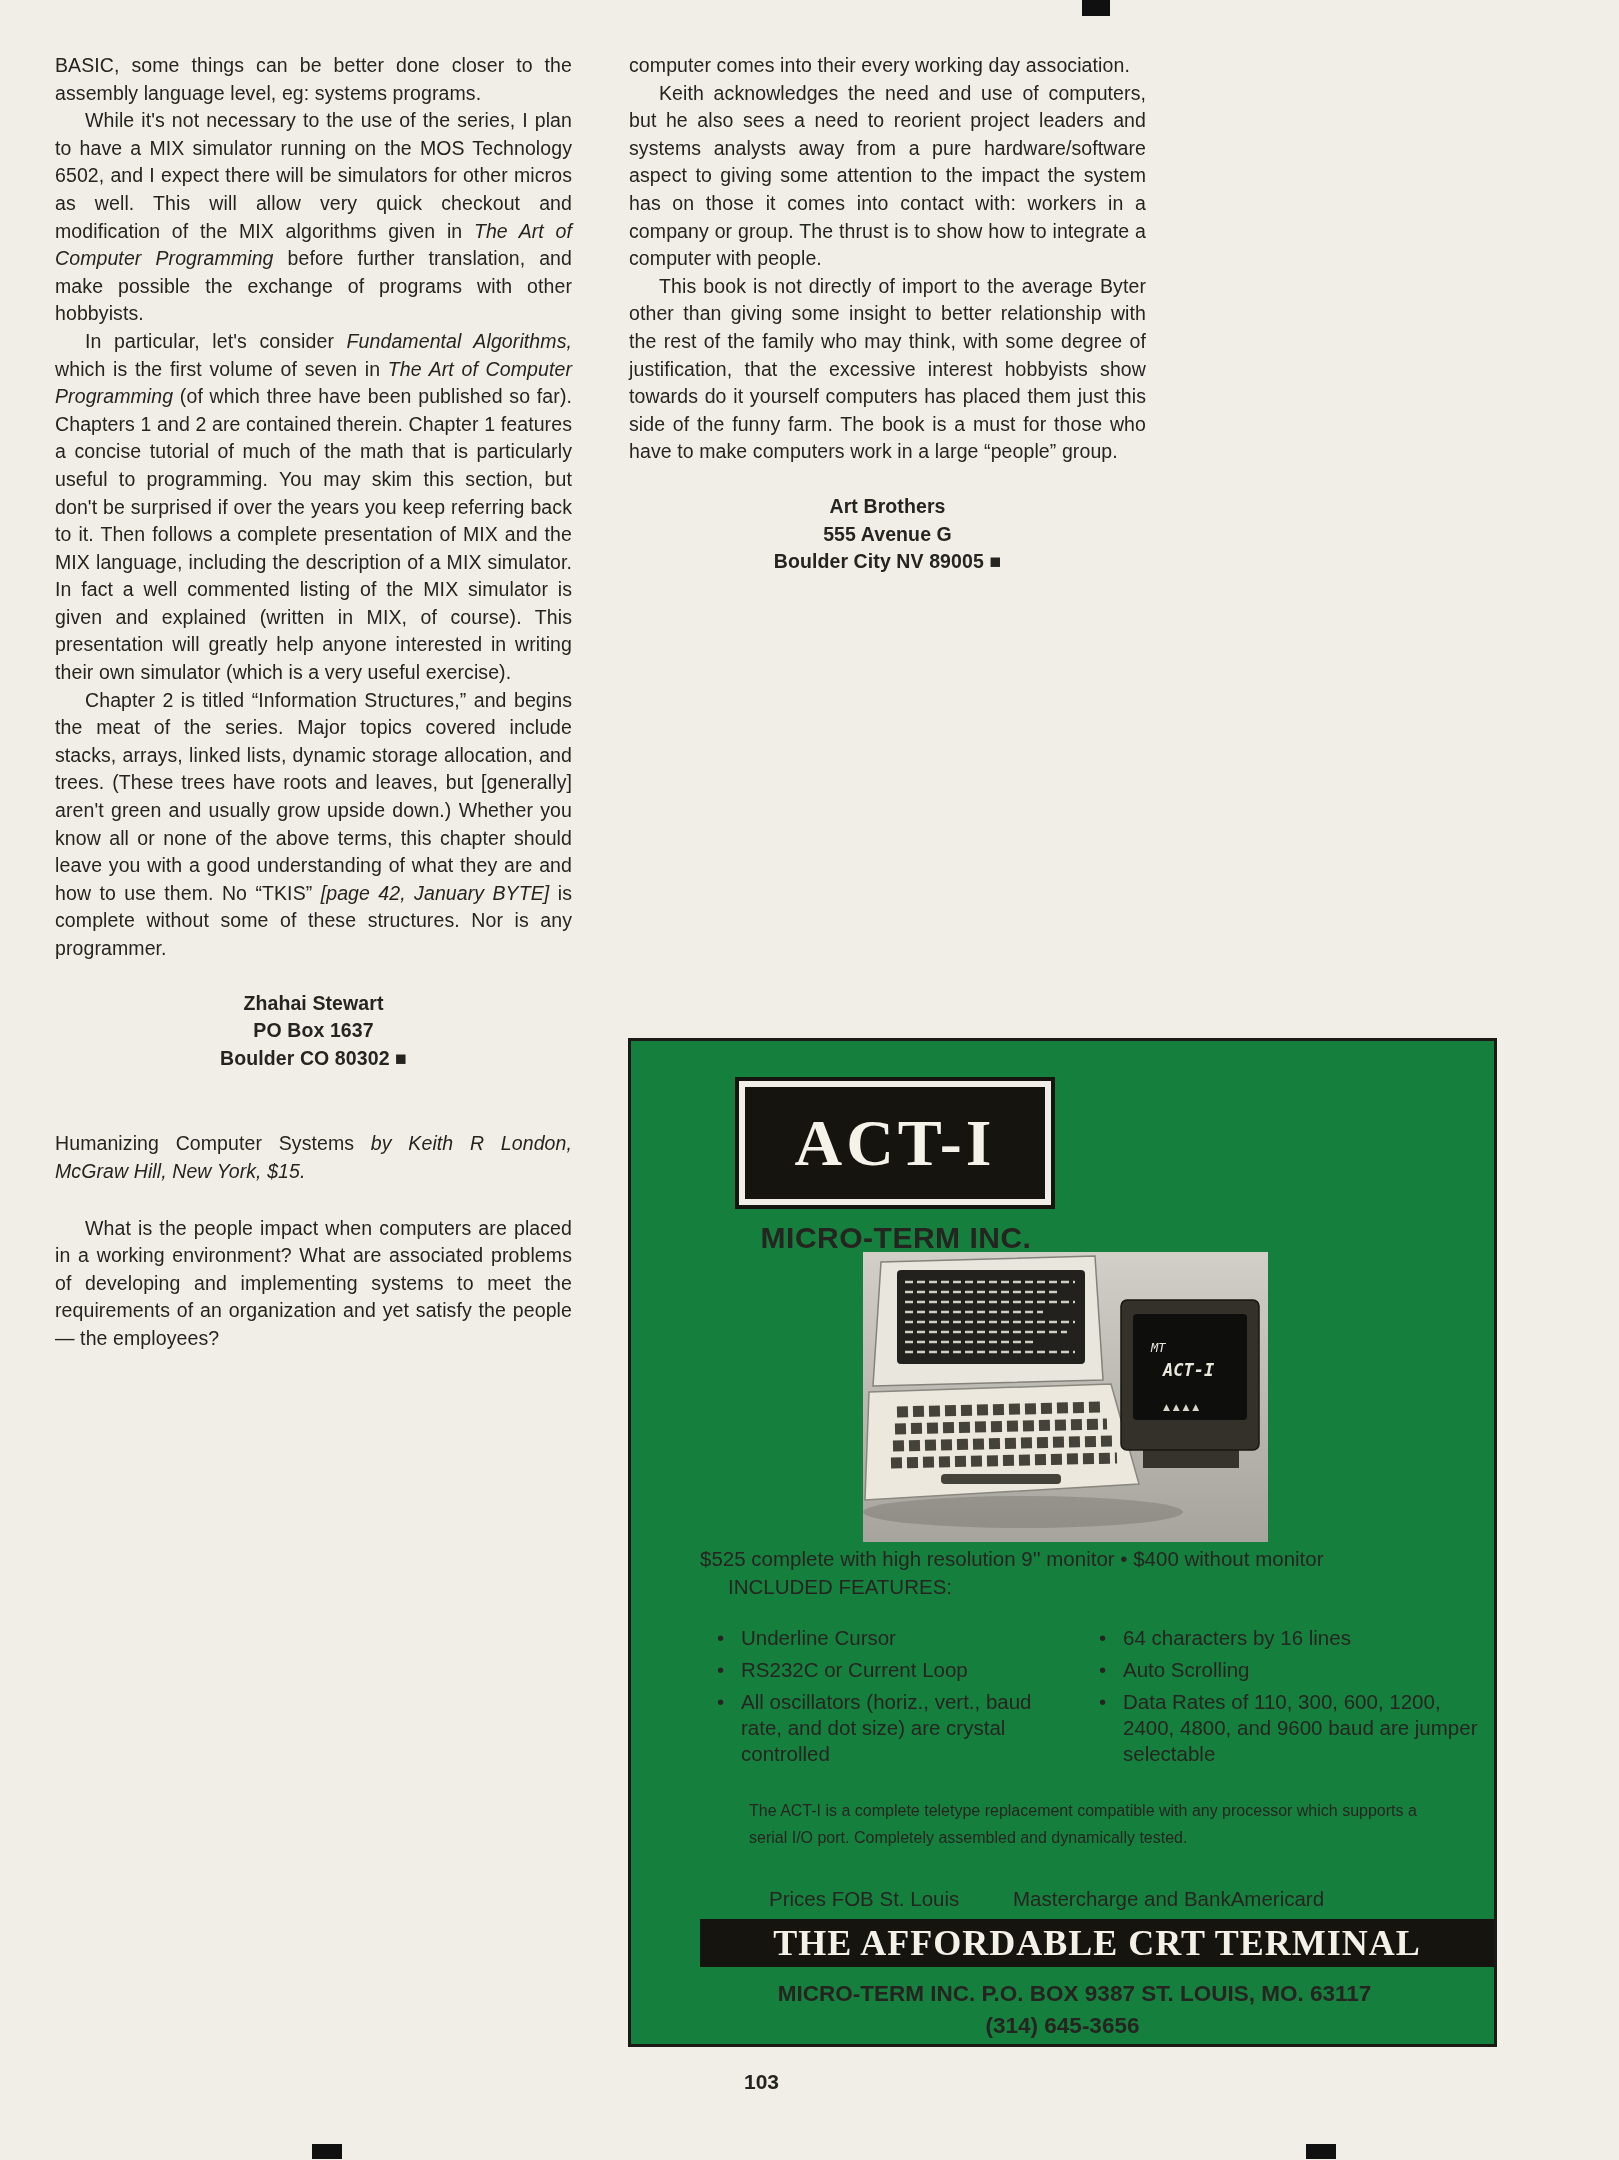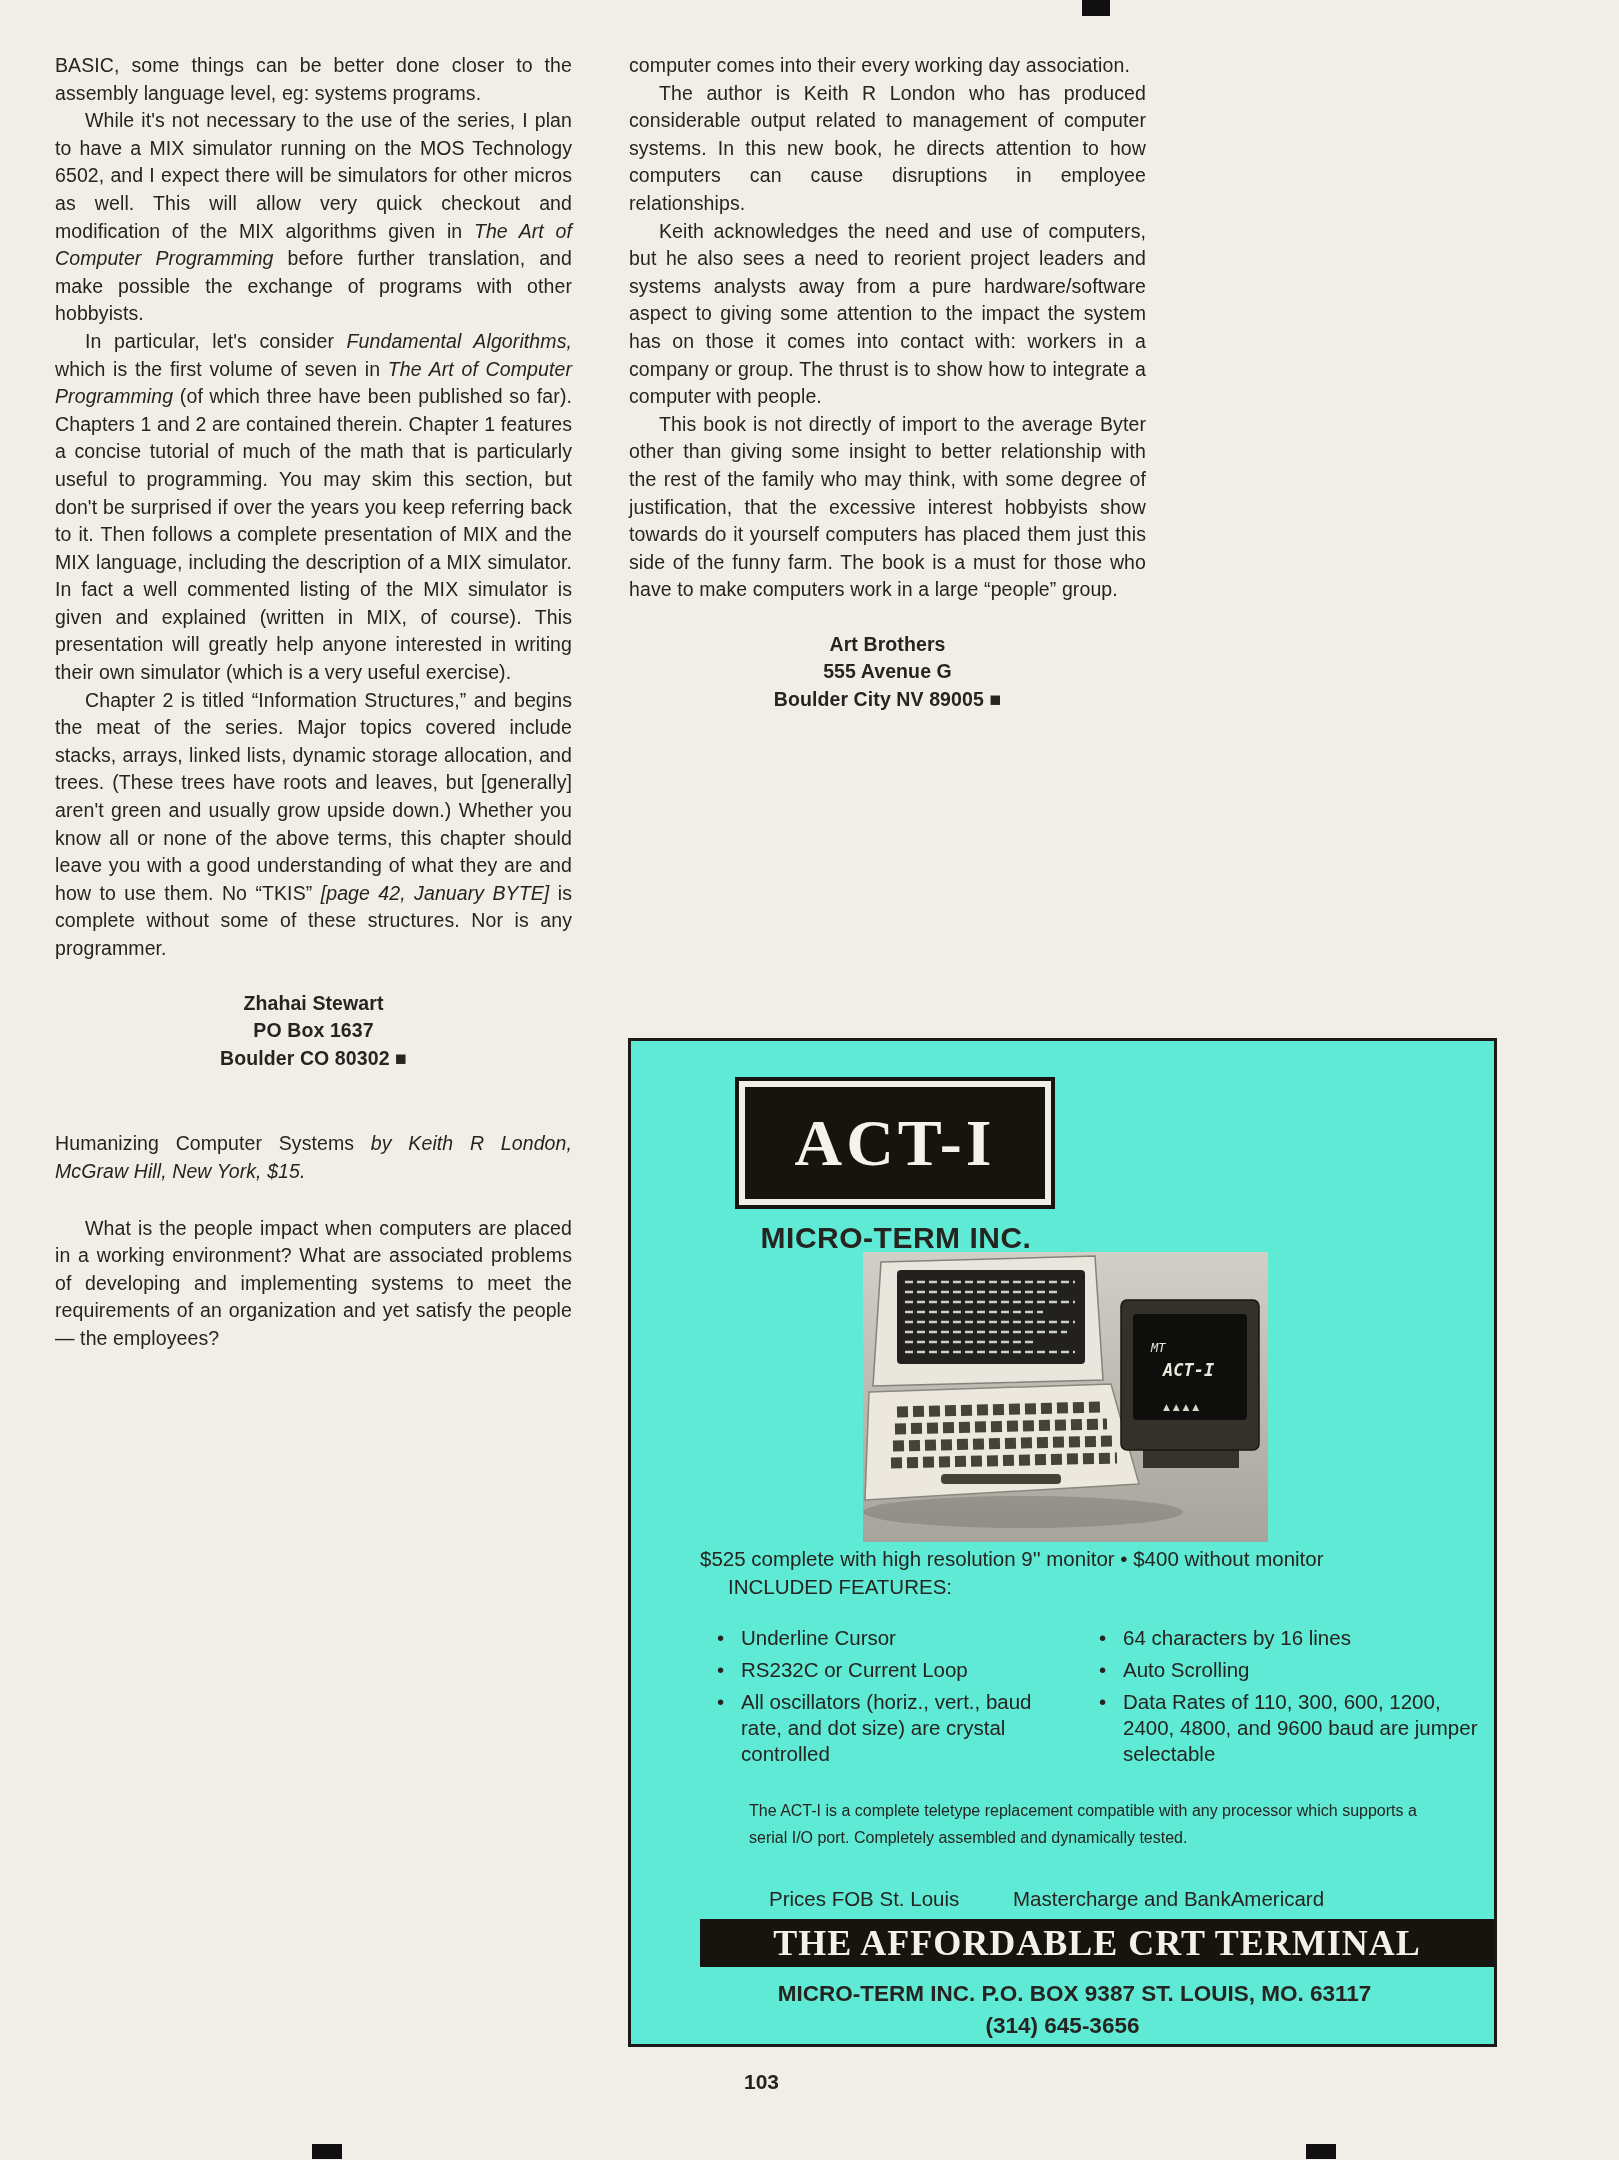--- a/index.html
+++ b/index.html
@@ -35,21 +35,21 @@
   .col p.sp { margin-top: 29px; }
   .it { font-style: italic; }
   .sig { margin-top: 27px; text-align: center; font-weight: bold; }
 
   
   .ad {
     position: absolute;
     left: 628px; top: 1038px;
     width: 869px; height: 1009px;
     border: 3px solid #1b1a17;
-    background: #5eead4;
+    background: #15803d;
   }
   .logo {
     position: absolute; left: 104px; top: 36px;
     width: 320px; height: 132px;
     border: 4px solid #15140f;
     background: #f1eee7;
     padding: 6px;
   }
   .logo-inner {
     width: 100%; height: 100%;
@@ -115,21 +115,20 @@
       <div class="sig">
         <div>Zhahai Stewart</div>
         <div>PO Box 1637</div>
         <div>Boulder CO 80302 ■</div>
       </div>
       <p class="head"><span>Humanizing Computer Systems </span><span class="it">by Keith R London, McGraw Hill, New York, $15.</span></p>
       <p class="ind sp"><span>What is the people impact when computers are placed in a working environment? What are associated problems of developing and implementing systems to meet the requirements of an organization and yet satisfy the people — the employees?</span></p>
     </div>
   <div class="col col-right">
       <p><span>computer comes into their every working day association.</span></p>
-      <p class="ind"><span>The author is Keith R London who has produced considerable output related to management of computer systems. In this new book, he directs attention to how computers can cause disruptions in employee relationships.</span></p>
       <p class="ind"><span>Keith acknowledges the need and use of computers, but he also sees a need to reorient project leaders and systems analysts away from a pure hardware/software aspect to giving some attention to the impact the system has on those it comes into contact with: workers in a company or group. The thrust is to show how to integrate a computer with people.</span></p>
       <p class="ind"><span>This book is not directly of import to the average Byter other than giving some insight to better relationship with the rest of the family who may think, with some degree of justification, that the excessive interest hobbyists show towards do it yourself computers has placed them just this side of the funny farm. The book is a must for those who have to make computers work in a large “people” group.</span></p>
       <div class="sig">
         <div>Art Brothers</div>
         <div>555 Avenue G</div>
         <div>Boulder City NV 89005 ■</div>
       </div>
     </div>
 
   <div class="ad">

